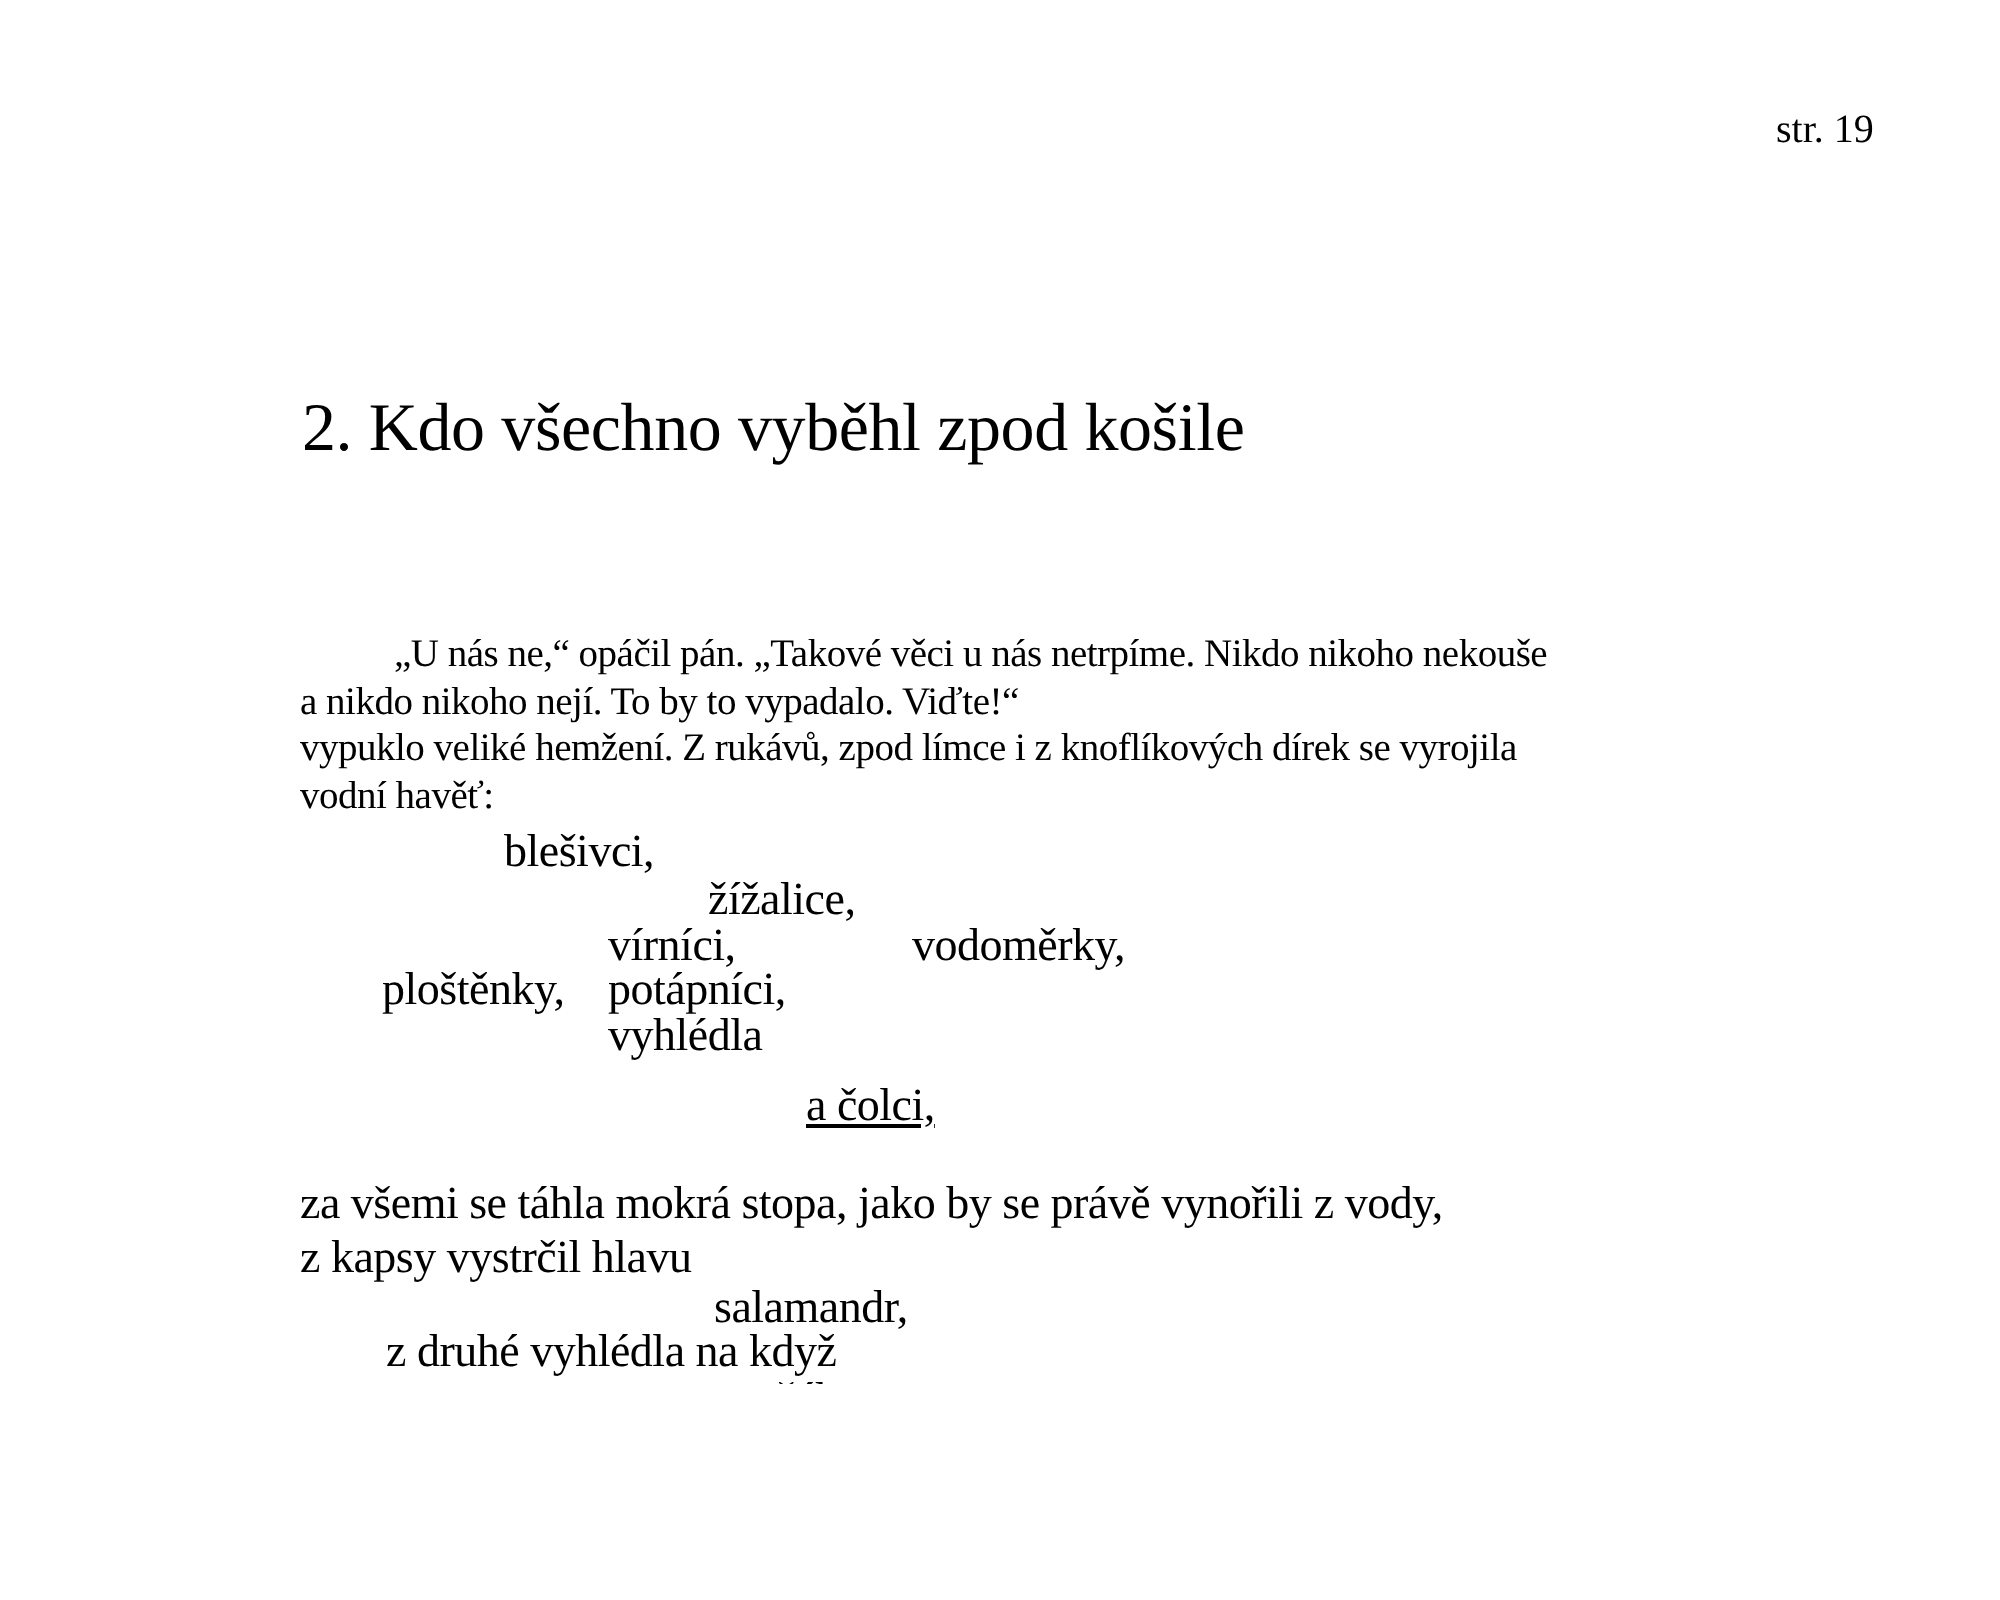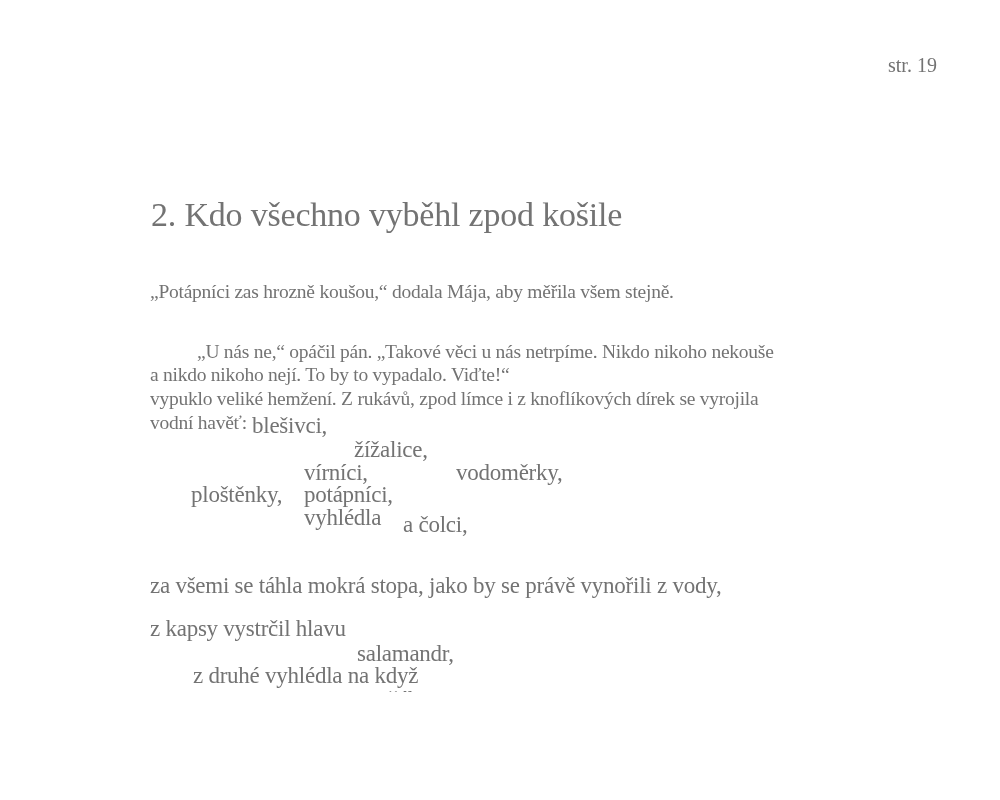--- a/index.html
+++ b/index.html
@@ -2,21 +2,21 @@
 <html><head>
 <meta charset="utf-8">
 <style>
   html,body{margin:0;padding:0;background:#ffffff;}
   .page{
     position:relative;
     width:1000px;height:692px;
     background:#ffffff;
     overflow:hidden;
     font-family:"Liberation Serif","DejaVu Serif",serif;
-    color:#737373;
+    color:#000000;
   }
   .abs{position:absolute;white-space:nowrap;}
   .pagenum{
     left:888px;top:54px;
     font-size:20px;letter-spacing:0;
   }
   .heading{
     left:151px;top:196px;
     font-size:34px;letter-spacing:-0.2px;
   }
@@ -34,37 +34,36 @@
 </head>
 <body>
 
 <div class="page">
 
   <div class="abs pagenum">str. 19</div>
 
   <h1 class="abs heading" style="margin:0;font-weight:normal;">2. Kdo všechno vyběhl zpod košile</h1>
 
   <div class="abs bodyblock">
-    <div class="line">„Potápníci zas hrozně koušou,“ dodala Mája, aby měřila všem stejně.</div>
     <div class="line indent">„U nás ne,“ opáčil pán. „Takové věci u nás netrpíme. Nikdo nikoho nekouše</div>
     <div class="line">a nikdo nikoho nejí. To by to vypadalo. Viďte!“</div>
     <div class="line">vypuklo veliké hemžení. Z rukávů, zpod límce i z knoflíkových dírek se vyrojila</div>
     <div class="line">vodní havěť:</div>
   </div>
 
   <span class="abs word" style="left:252px;top:413px;">blešivci,</span>
   <span class="abs word" style="left:354px;top:437px;">žížalice,</span>
   <span class="abs word" style="left:304px;top:460px;">vírníci,</span>
   <span class="abs word" style="left:456px;top:460px;">vodoměrky,</span>
   <span class="abs word" style="left:191px;top:482px;">ploštěnky,</span>
   <span class="abs word" style="left:304px;top:482px;">potápníci,</span>
   <span class="abs word" style="left:304px;top:505px;">vyhlédla</span>
-  <span class="abs word" style="left:403px;top:512px;">a čolci,</span>
+  <span class="abs word" style="left:403px;top:540px;text-decoration:underline;">a čolci,</span>
 
-  <span class="abs word" style="left:150px;top:573px;">za všemi se táhla mokrá stopa, jako by se právě vynořili z vody,</span>
+  <span class="abs word" style="left:150px;top:589px;">za všemi se táhla mokrá stopa, jako by se právě vynořili z vody,</span>
   <span class="abs word" style="left:150px;top:616px;">z kapsy vystrčil hlavu</span>
   <span class="abs word" style="left:357px;top:641px;">salamandr,</span>
   <span class="abs word" style="left:193px;top:663px;">z druhé vyhlédla na když</span>
   <span class="abs word" style="left:388px;top:687px;">žába,</span>
 
   <svg class="illu" width="465" height="292" viewBox="535 443 1000 735">
     
   </svg>
 
 </div>

